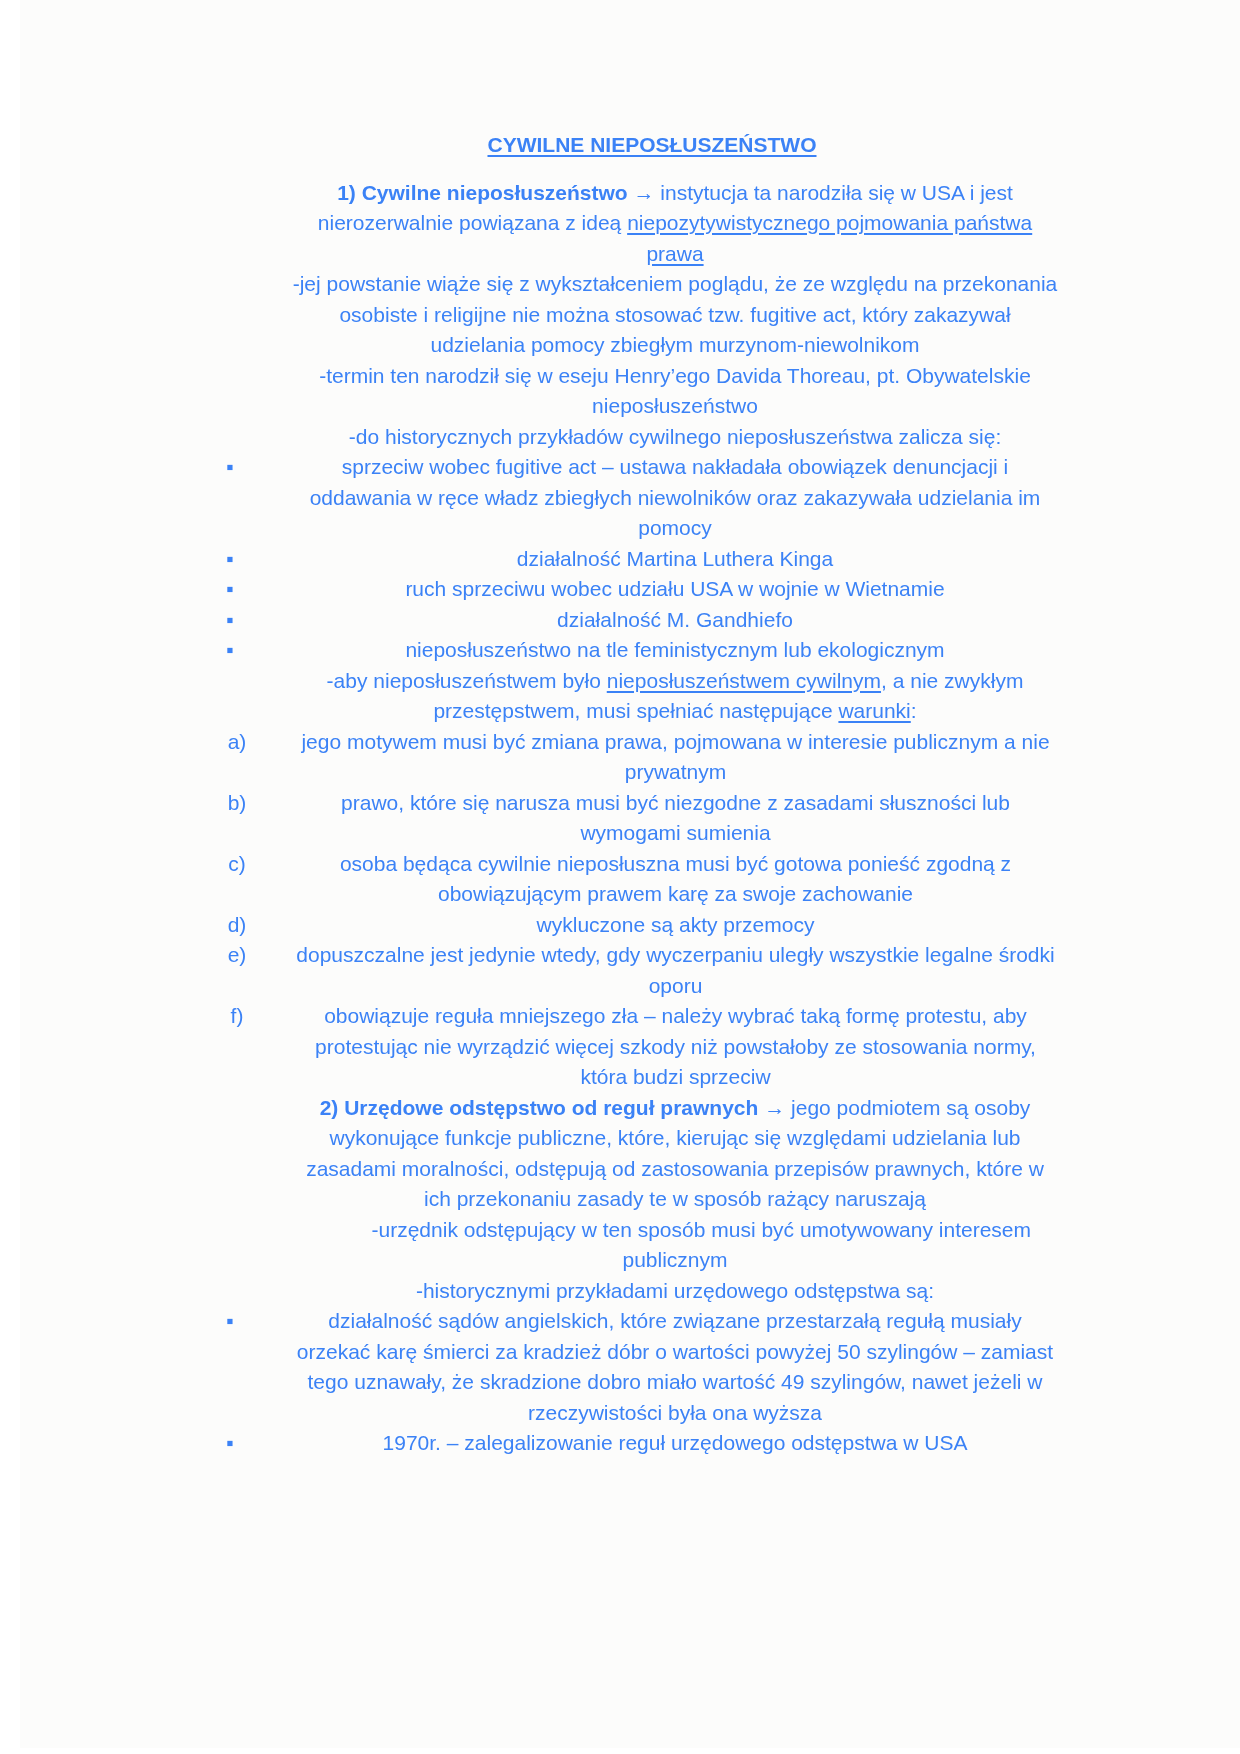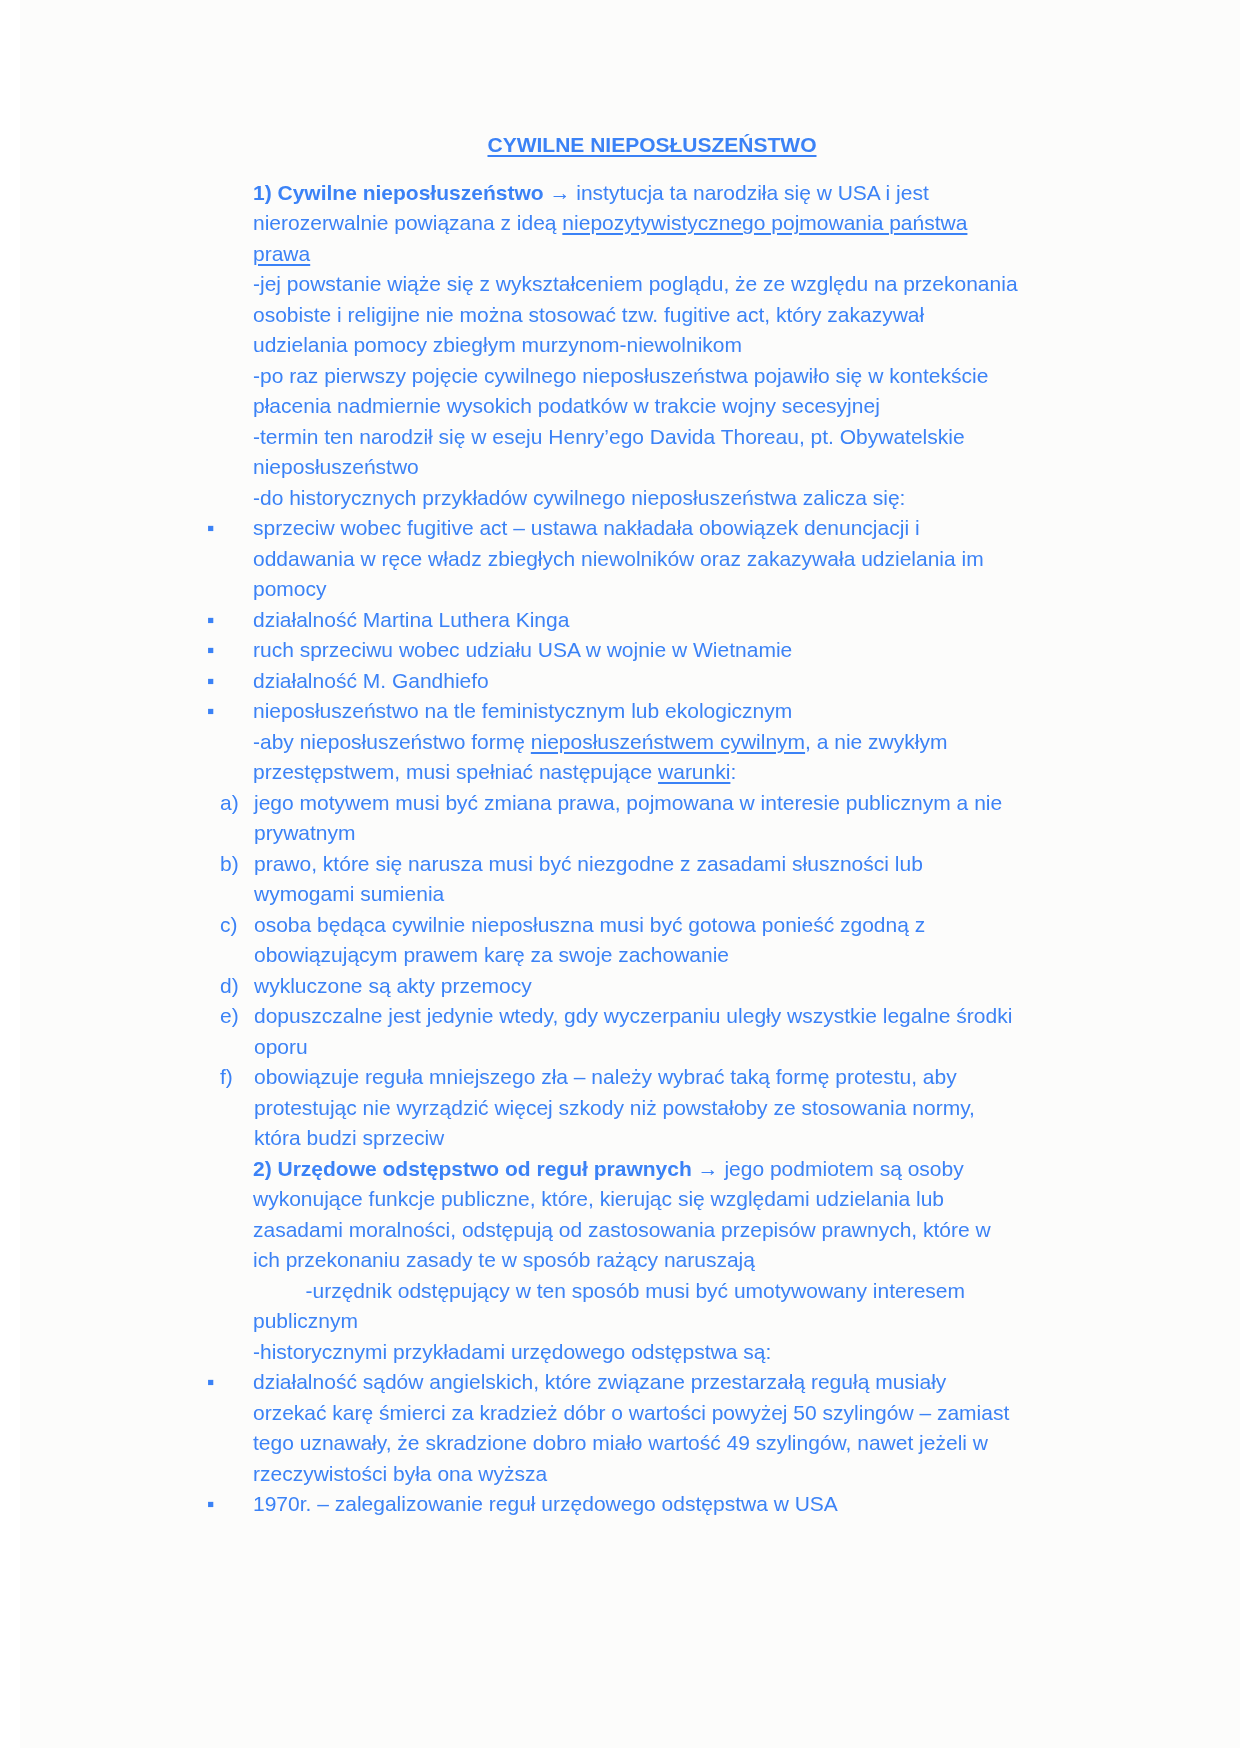--- a/index.html
+++ b/index.html
@@ -14,21 +14,21 @@
     line-height: 30.5px;
     color: #3b82f6;
     margin-left: 20px;
   }
   .doc {
     position: absolute;
     left: 187px;
     top: 130px;
     width: 890px;
   }
-  .block { white-space: pre; tab-size: 9; }
+  .block { white-space: pre; tab-size: 9; text-align: center; }
   .b-title {
     text-align: center;
     font-weight: bold;
     margin-bottom: 17px;
   }
   .b-p { margin-left: 46px; }
   .row { display: flex; }
   .marker { flex: 0 0 46px; }
   .alpha-label { flex: 0 0 34px; margin-left: 13px; }
   .content { flex: 1 1 auto; white-space: pre; tab-size: 9; }
@@ -41,33 +41,31 @@
 
 <div class="page">
   <div class="doc" id="doc">
       <div class="block b-title"><span class="r-b r-u">CYWILNE NIEPOSŁUSZEŃSTWO</span></div>
       <div class="block b-p"><span class="r-b">1) Cywilne nieposłuszeństwo → </span><span>instytucja ta narodziła się w USA i jest
 nierozerwalnie powiązana z ideą </span><span class="r-u">niepozytywistycznego pojmowania państwa
 prawa</span></div>
       <div class="block b-p"><span>-jej powstanie wiąże się z wykształceniem poglądu, że ze względu na przekonania
 osobiste i religijne nie można stosować tzw. </span><span class="r-i">fugitive act</span><span>, który zakazywał
 udzielania pomocy zbiegłym murzynom-niewolnikom</span></div>
-      <div class="block b-p"><span>-po raz pierwszy pojęcie cywilnego nieposłuszeństwa pojawiło się w kontekście
-płacenia nadmiernie wysokich podatków w trakcie wojny secesyjnej</span></div>
       <div class="block b-p"><span>-termin ten narodził się w eseju Henry’ego Davida Thoreau, pt. </span><span class="r-i">Obywatelskie
 nieposłuszeństwo</span></div>
       <div class="block b-p"><span>-do historycznych przykładów cywilnego nieposłuszeństwa zalicza się:</span></div>
       <div class="block b-bullet row"><span class="marker">▪</span><span class="content"><span>sprzeciw wobec </span><span class="r-i">fugitive act</span><span> – ustawa nakładała obowiązek denuncjacji i
 oddawania w ręce władz zbiegłych niewolników oraz zakazywała udzielania im
 pomocy</span></span></div>
       <div class="block b-bullet row"><span class="marker">▪</span><span class="content"><span>działalność Martina Luthera Kinga</span></span></div>
       <div class="block b-bullet row"><span class="marker">▪</span><span class="content"><span>ruch sprzeciwu wobec udziału USA w wojnie w Wietnamie</span></span></div>
       <div class="block b-bullet row"><span class="marker">▪</span><span class="content"><span>działalność M. Gandhiefo</span></span></div>
       <div class="block b-bullet row"><span class="marker">▪</span><span class="content"><span>nieposłuszeństwo na tle feministycznym lub ekologicznym
--aby nieposłuszeństwo formę </span><span class="r-u">nieposłuszeństwem cywilnym</span><span>, a nie zwykłym
+-aby nieposłuszeństwem było </span><span class="r-u">nieposłuszeństwem cywilnym</span><span>, a nie zwykłym
 przestępstwem, musi spełniać następujące </span><span class="r-u">warunki</span><span>:</span></span></div>
       <div class="block b-alpha row"><span class="alpha-label">a)</span><span class="content"><span>jego motywem musi być zmiana prawa, pojmowana w interesie publicznym a nie
 prywatnym</span></span></div>
       <div class="block b-alpha row"><span class="alpha-label">b)</span><span class="content"><span>prawo, które się narusza musi być niezgodne z zasadami słuszności lub
 wymogami sumienia</span></span></div>
       <div class="block b-alpha row"><span class="alpha-label">c)</span><span class="content"><span>osoba będąca cywilnie nieposłuszna musi być gotowa ponieść zgodną z
 obowiązującym prawem karę za swoje zachowanie</span></span></div>
       <div class="block b-alpha row"><span class="alpha-label">d)</span><span class="content"><span>wykluczone są akty przemocy</span></span></div>
       <div class="block b-alpha row"><span class="alpha-label">e)</span><span class="content"><span>dopuszczalne jest jedynie wtedy, gdy wyczerpaniu uległy wszystkie legalne środki
 oporu</span></span></div>

